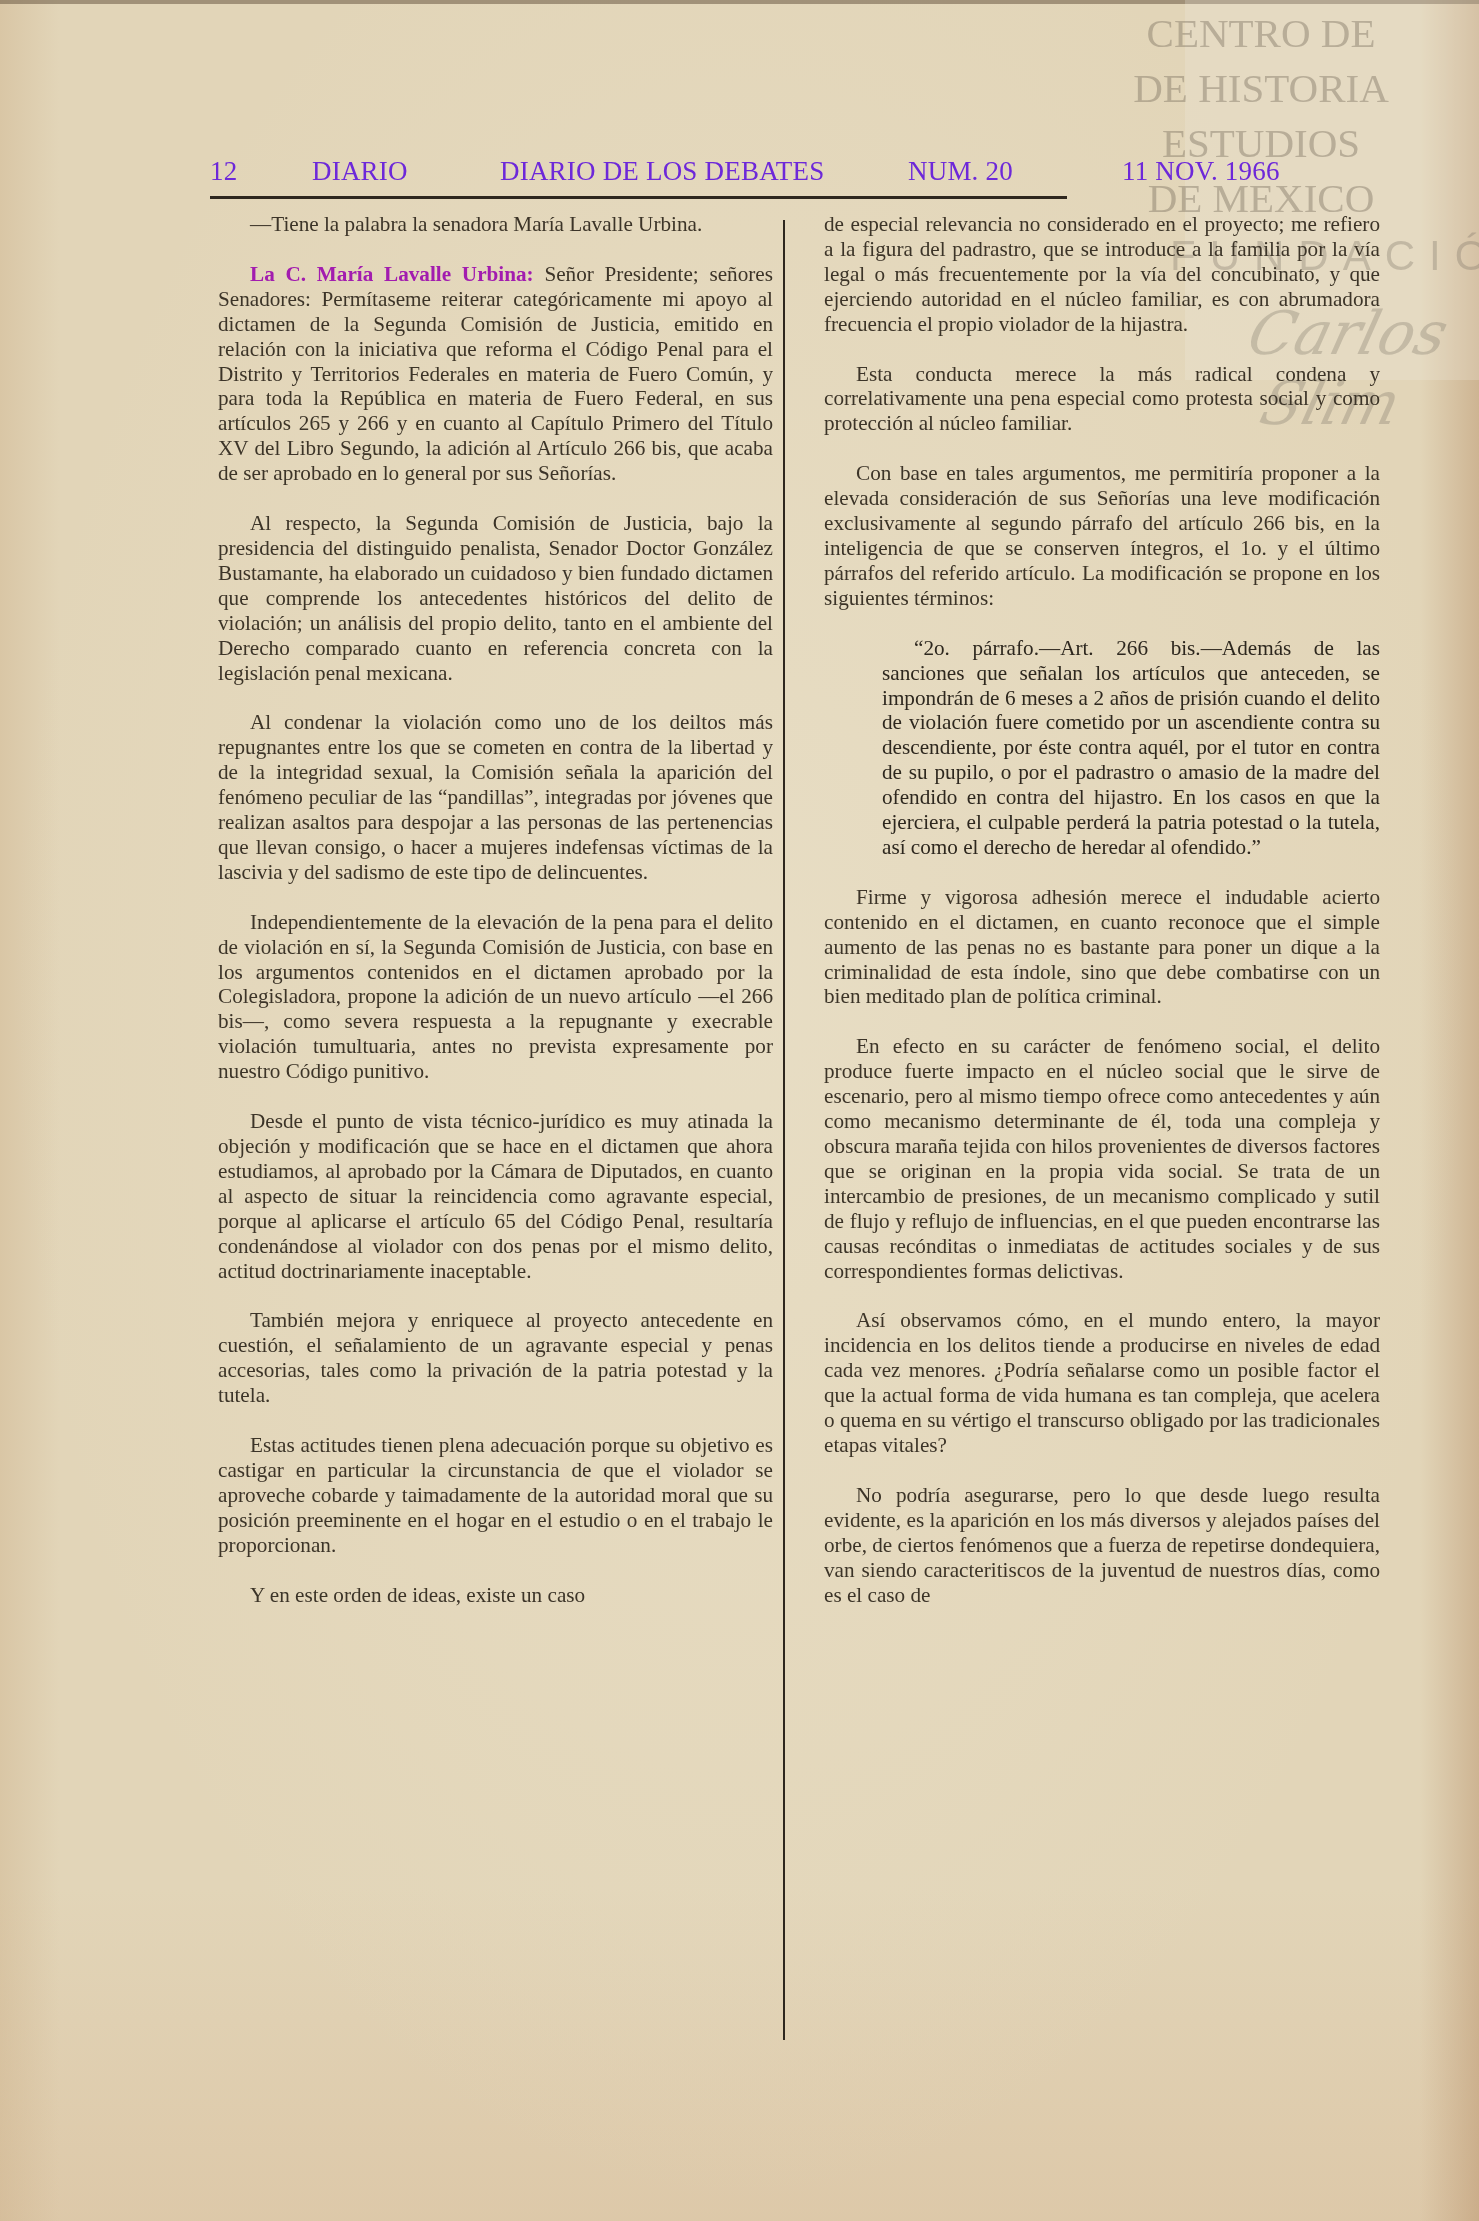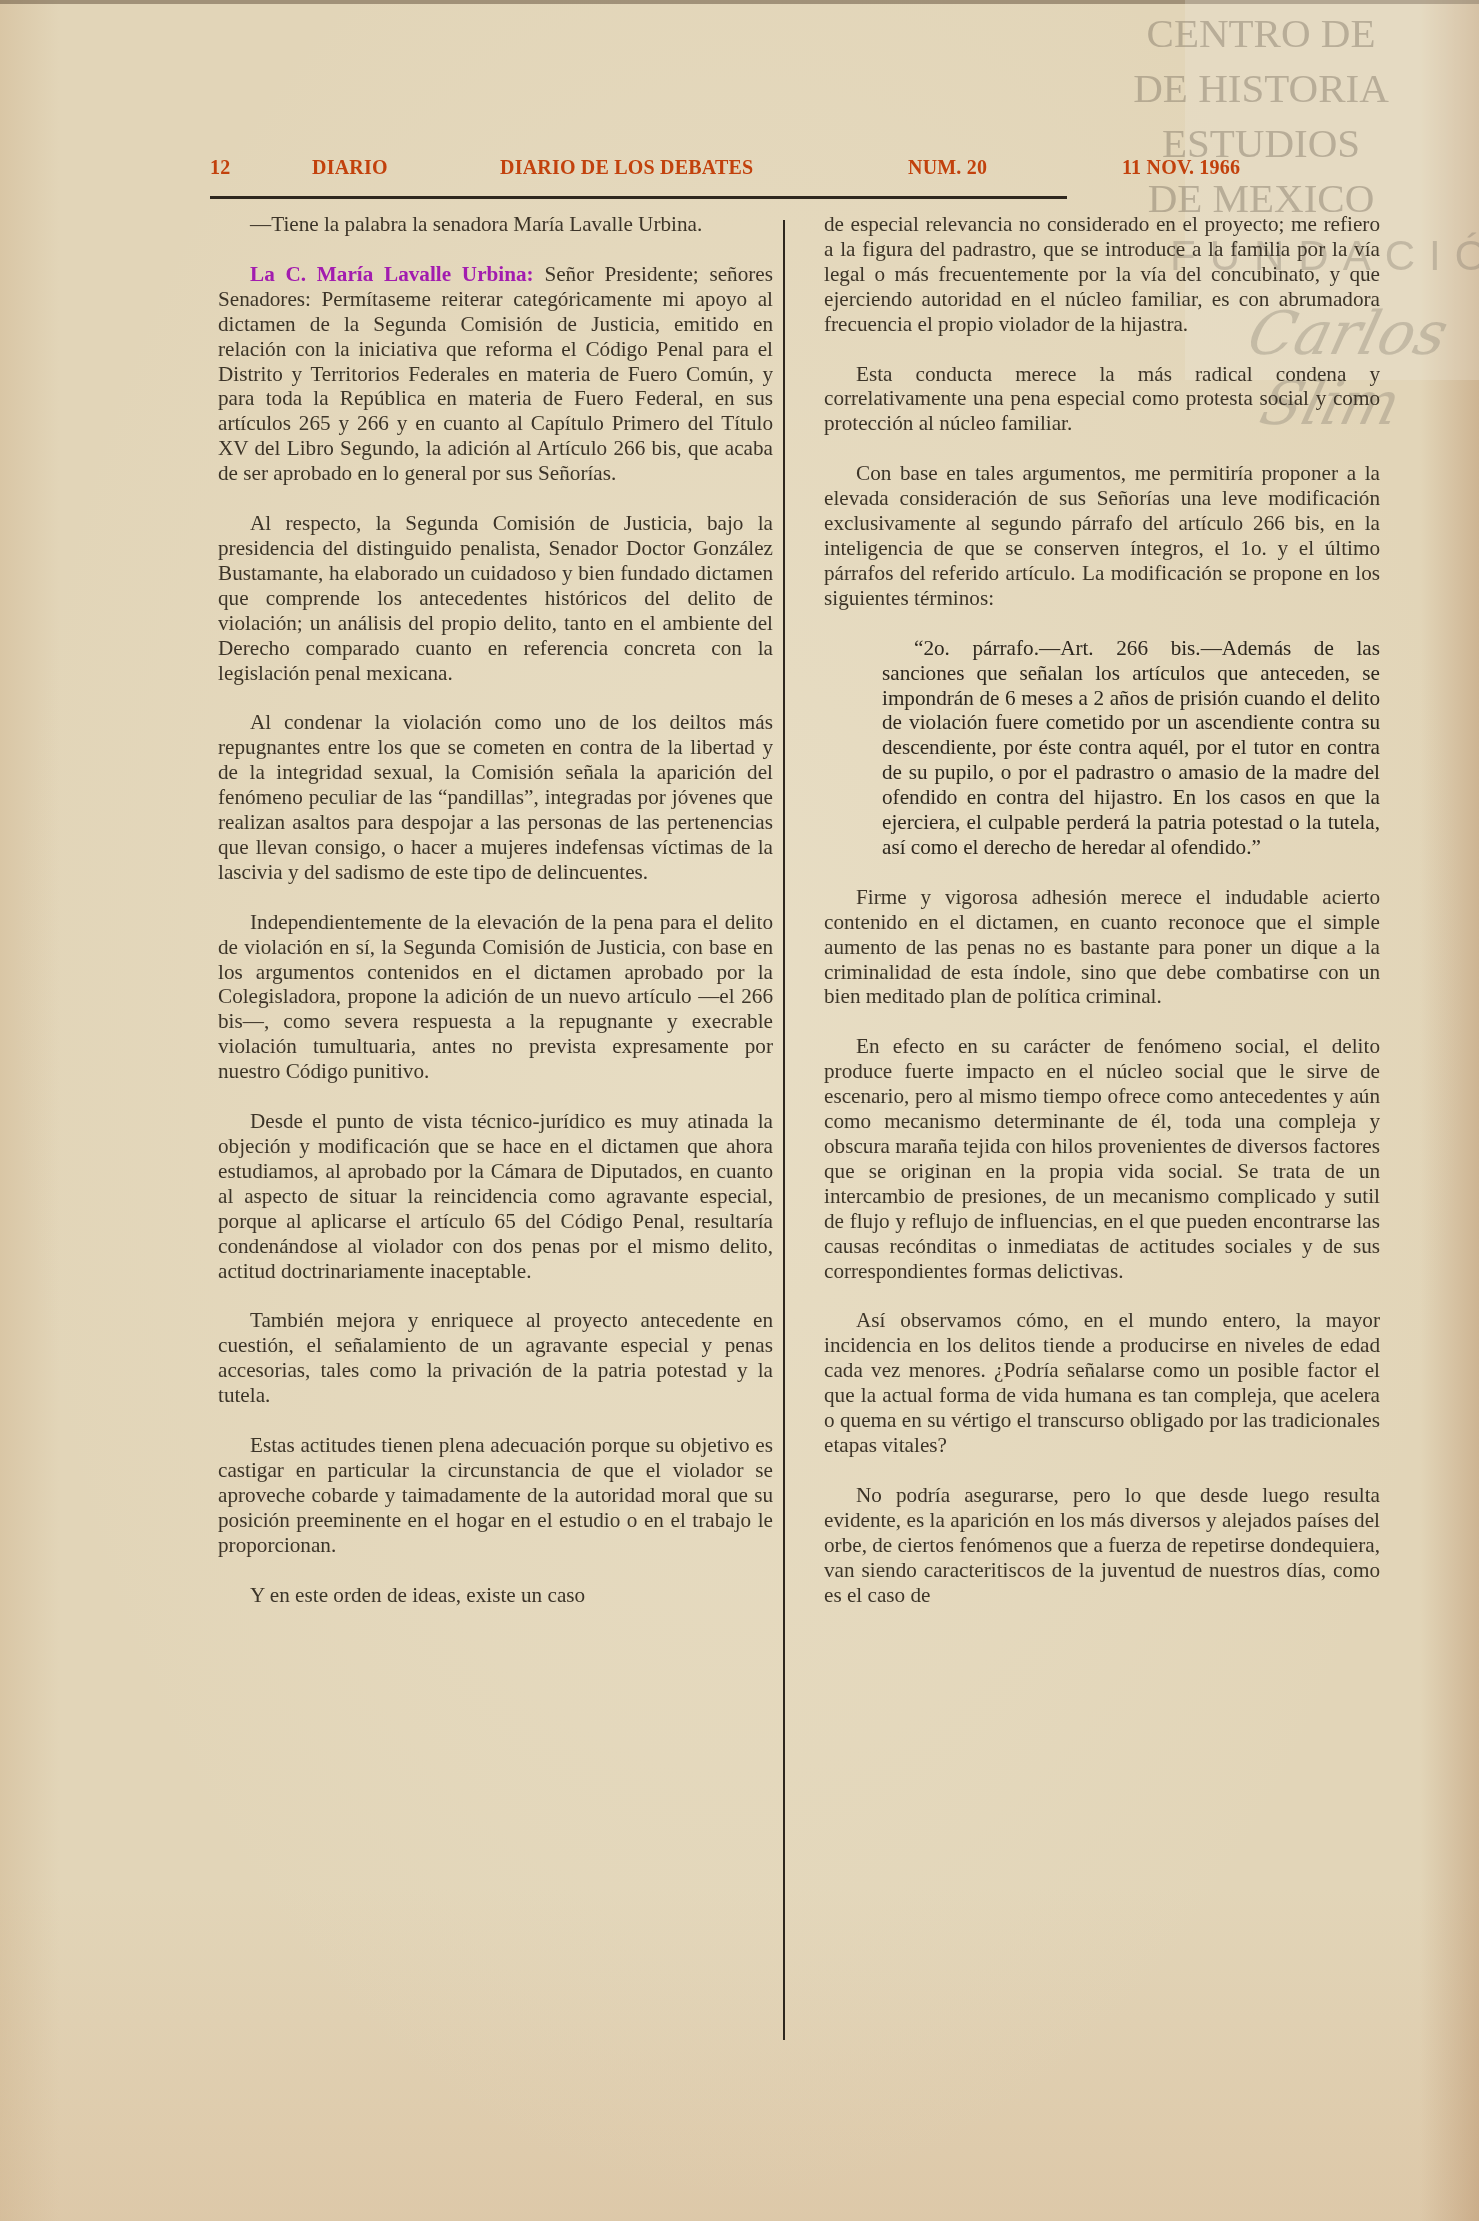--- a/index.html
+++ b/index.html
@@ -10,22 +10,22 @@
       radial-gradient(ellipse at 50% 45%, rgba(236,228,206,0.55) 0%, rgba(226,213,184,0) 70%),
       linear-gradient(90deg, rgba(200,170,130,0.35) 0%, rgba(0,0,0,0) 4%, rgba(0,0,0,0) 96%, rgba(180,140,100,0.45) 100%),
       linear-gradient(180deg, rgba(0,0,0,0) 85%, rgba(215,185,150,0.45) 100%);
     position: relative;
     font-family: "Liberation Serif", "DejaVu Serif", serif;
     color: #3c3428;
   }
   .top-edge { position:absolute; left:0; top:0; width:1479px; height:4px; background:#6b5a44; opacity:.55; }
   .header {
     position: absolute; left: 210px; top: 156px; width: 860px; height: 36px;
-    font-family: "Liberation Serif", serif; font-weight: bold; font-size: 20px;
-    color: #c2410c; letter-spacing: 0.2px;
+    font-family: "Liberation Serif", serif; font-weight: normal; font-size: 27px;
+    color: #6d28d9; letter-spacing: 0.2px;
   }
   .header span { position: absolute; top: 0; white-space: nowrap; }
   .h-page { left: 0; }
   .h-senado { left: 102px; }
   .h-diario { left: 290px; }
   .h-num { left: 698px; }
   .h-date { left: 912px; }
   .header-rule {
     position: absolute; left: 210px; top: 196px; width: 857px; height: 0;
     border-top: 3px solid #2e271e;

